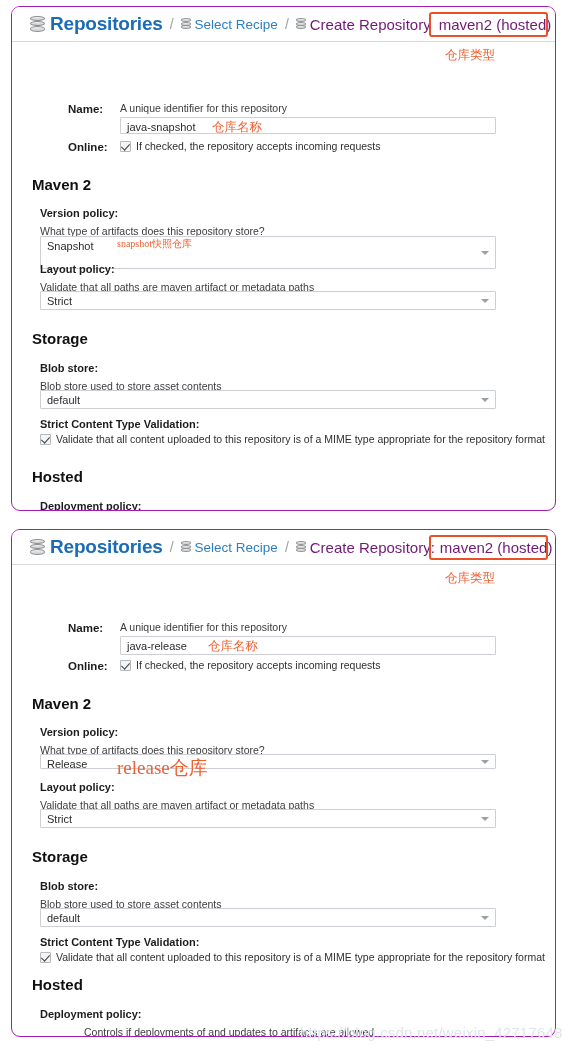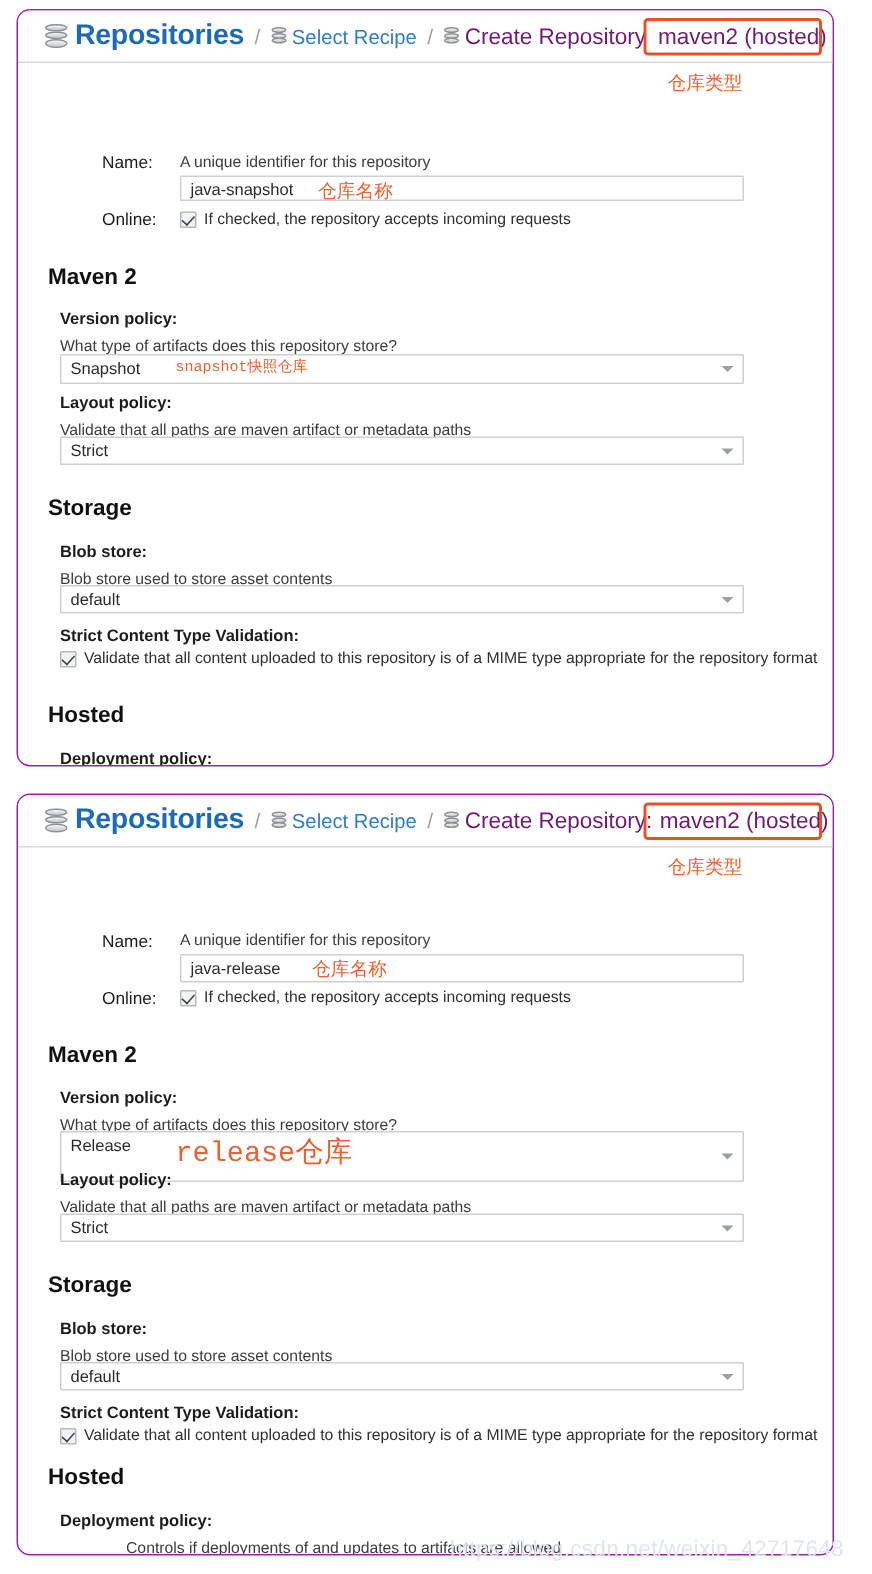--- a/index.html
+++ b/index.html
@@ -94,30 +94,30 @@
     border: 2.5px solid #e8502a;
     border-radius: 3px;
     box-sizing: border-box;
   }
   .anno {
     position: absolute;
     color: #ed5f30;
     font-size: 12.5px;
     white-space: nowrap;
   }
-  .anno.cn { font-family: Liberation Mono, monospace; }
+  .anno.cn { font-family: Liberation Serif, serif; }
 
   
   .body {
     position: relative;
     padding: 0;
   }
   .flabel {
     font-size: 11.5px;
-    font-weight: normal;
+    font-weight: bold;
     color: #1c1c1c;
     padding-left: 36px;
   }
   .hint {
     font-size: 10.5px;
     color: #3c3c3c;
   }
   .section-title {
     position: absolute;
     font-size: 15px;
@@ -258,21 +258,21 @@
 
     <span class="flabel" style="position:absolute; left:20px; top:99px;">Online:</span>
     <div class="checkline" style="left:108px; top:98px;">
       <span class="cbox"></span>
       <span class="ctext">If checked, the repository accepts incoming requests</span>
     </div>
 
     <span class="section-title" style="left:20px; top:134px;">Maven 2</span>
     <span class="sublabel" style="left:28px; top:165px;">Version policy:</span>
     <span class="desc" style="left:28px; top:183px;">What type of artifacts does this repository store?</span>
-    <div class="selectbox" style="left:28px; top:194px; width:456px; height:20px;">
+    <div class="selectbox" style="left:28px; top:194px; width:456px; height:33px;">
       <span>Snapshot</span>
       <span class="caret"></span>
     </div>
     <span class="anno cn" style="left:105px; top:195px; font-size:10px;">snapshot快照仓库</span>
 
     <span class="sublabel" style="left:28px; top:221px;">Layout policy:</span>
     <span class="desc" style="left:28px; top:239px;">Validate that all paths are maven artifact or metadata paths</span>
     <div class="selectbox" style="left:28px; top:249px; width:456px; height:19px;">
       <span>Strict</span>
       <span class="caret"></span>
@@ -343,21 +343,21 @@
 
     <span class="flabel" style="position:absolute; left:20px; top:95px;">Online:</span>
     <div class="checkline" style="left:108px; top:94px;">
       <span class="cbox"></span>
       <span class="ctext">If checked, the repository accepts incoming requests</span>
     </div>
 
     <span class="section-title" style="left:20px; top:130px;">Maven 2</span>
     <span class="sublabel" style="left:28px; top:161px;">Version policy:</span>
     <span class="desc" style="left:28px; top:179px;">What type of artifacts does this repository store?</span>
-    <div class="selectbox" style="left:28px; top:189px; width:456px; height:34px;">
+    <div class="selectbox" style="left:28px; top:189px; width:456px; height:15px;">
       <span>Release</span>
       <span class="caret"></span>
     </div>
     <span class="anno cn" style="left:105px; top:190px; font-size:19px;">release仓库</span>
 
     <span class="sublabel" style="left:28px; top:216px;">Layout policy:</span>
     <span class="desc" style="left:28px; top:234px;">Validate that all paths are maven artifact or metadata paths</span>
     <div class="selectbox" style="left:28px; top:244px; width:456px; height:19px;">
       <span>Strict</span>
       <span class="caret"></span>

